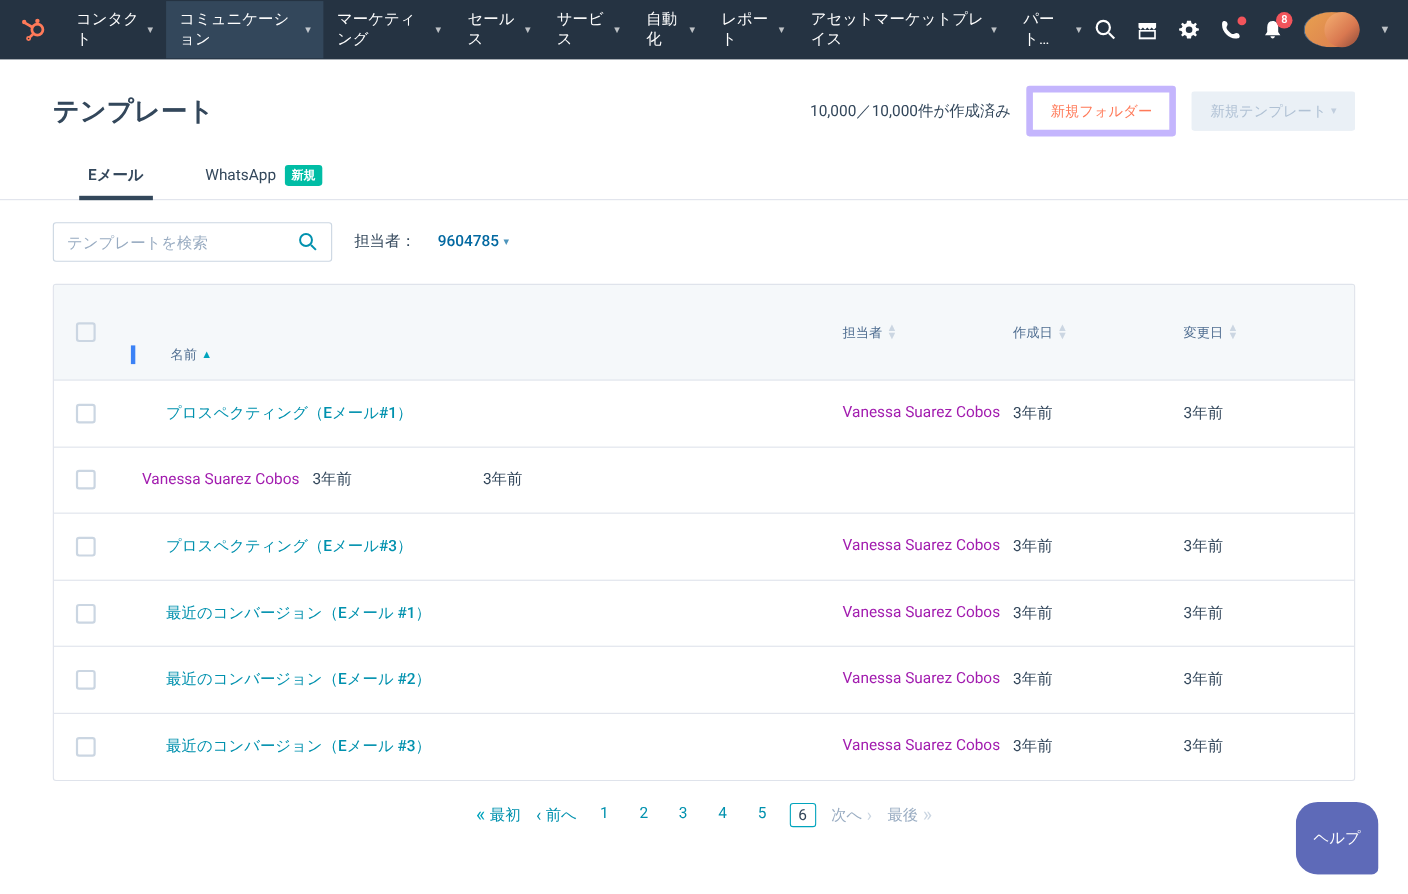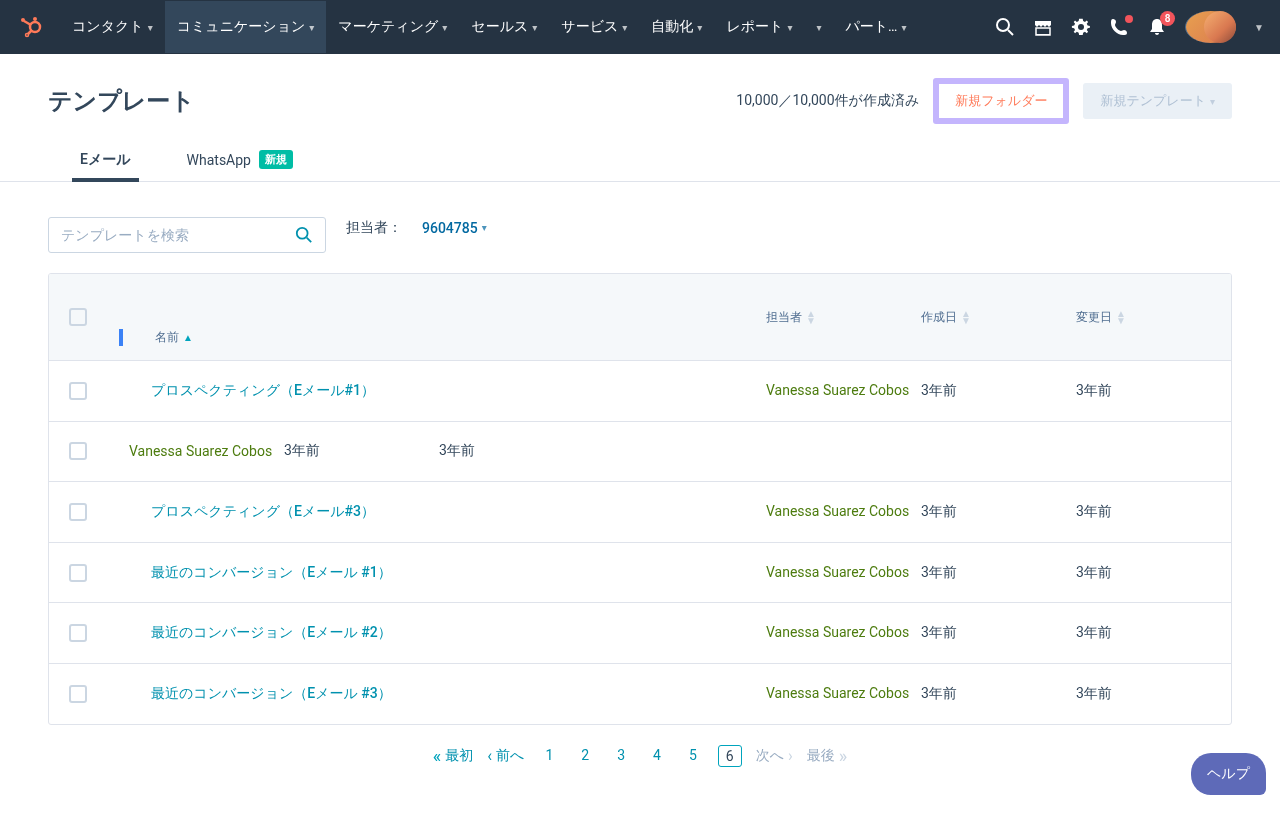--- a/index.html
+++ b/index.html
@@ -30,21 +30,21 @@
 
 
 .tabs { padding: 14px 72px 0; border-bottom: 1px solid #dfe3eb; display: flex; gap: 40px; }
 .tab { padding: 12px 8px; display: flex; align-items: center; gap: 8px; cursor: pointer; font-size: 14px; color: #33475b; position: relative; }
 .tab.active { font-weight: 600; }
 .tab.active::after { content: ''; position: absolute; bottom: -1px; left: 0; right: 0; height: 4px; background: #33475b; }
 .tab-badge { background: #00bda5; color: #fff; font-size: 11px; font-weight: 600; padding: 2px 6px; border-radius: 3px; }
 
 
 .toolbar { padding: 20px 48px; display: flex; align-items: center; gap: 20px; }
-.search-box { display: flex; align-items: center; border: 1px solid #cbd6e2; border-radius: 3px; padding: 8px 12px; width: 278px; margin-top: 15px; }
+.search-box { display: flex; align-items: center; border: 1px solid #cbd6e2; border-radius: 3px; padding: 8px 12px; width: 254px; }
 .search-input { border: none; outline: none; flex: 1; font-size: 14px; color: #33475b; }
 .search-input::placeholder { color: #99acc2; }
 .search-icon { color: #0091ae; }
 .filter-label { font-size: 14px; color: #33475b; }
 .filter-value { color: #0369a1; font-weight: 500; cursor: pointer; display: flex; align-items: center; gap: 4px; text-align: right; }
 
 
 .table-wrap { padding: 0 48px; }
 .table { width: 100%; border: 1px solid #dfe3eb; border-radius: 3px; overflow: hidden; }
 .thead { background: #f5f8fa; border-bottom: 1px solid #dfe3eb; display: flex; align-items: center; padding: 14px 20px; font-size: 12px; color: #506e91; }
@@ -55,36 +55,36 @@
 .th-updated { width: 135px; display: flex; align-items: center; gap: 4px; }
 .sort-arrow-up { color: #00a4bd; font-size: 10px; }
 .sort-arrows { color: #cbd6e2; font-size: 10px; display: flex; flex-direction: column; line-height: 7px; }
 .checkbox { width: 18px; height: 18px; border: 2px solid #cbd6e2; border-radius: 3px; cursor: pointer; }
 .tbody { }
 .trow { display: flex; align-items: center; padding: 20px; border-bottom: 1px solid #dfe3eb; }
 .trow:last-child { border-bottom: none; }
 .td-check { width: 60px; }
 .td-name { flex: 1; padding-left: 22px; }
 .td-name a { color: #0091ae; font-weight: 500; text-decoration: none; cursor: pointer; }
-.td-owner { width: 155px; color: #4d7c0f; line-height: 1.4; font-size: 14px; }
+.td-owner { width: 155px; color: #a21caf; line-height: 1.4; font-size: 14px; }
 .td-created { width: 155px; color: #33475b; }
 .td-updated { width: 135px; color: #33475b; }
 
 
 .pagination { display: flex; align-items: center; justify-content: center; padding: 20px 0 40px; gap: 14px; }
 .page-btn { color: #0091ae; cursor: pointer; font-size: 14px; display: flex; align-items: center; gap: 4px; }
 .page-btn.disabled { color: #99acc2; cursor: default; }
 .page-num { color: #0091ae; cursor: pointer; font-size: 14px; padding: 2px 7px; }
 .page-num.current { border: 1px solid #00a4bd; border-radius: 3px; color: #33475b; }
 .page-arrow-double { color: #00a4bd; font-size: 18px; }
 .page-arrow { font-size: 16px; }
 .page-btn.disabled .page-arrow, .page-btn.disabled .page-arrow-double { color: #cbd6e2; }
 
 
-.help-btn { position: fixed; bottom: 18px; right: 14px; background: #5e6ab8; color: #fff; padding: 12px 16px; border-radius: 20px 20px 6px 20px; font-size: 14px; font-weight: 500; cursor: pointer; }
+.help-btn { position: fixed; bottom: 18px; right: 27px; background: #5e6ab8; color: #fff; padding: 24px 16px; border-radius: 20px 20px 6px 20px; font-size: 14px; font-weight: 500; cursor: pointer; }
 
 svg { display: block; }
 </style>
 </head>
 <body>
 
 <div class="topnav">
   <div class="logo">
     <svg width="24" height="24" viewBox="0 0 24 24">
         <circle cx="17" cy="12" r="5" fill="none" stroke="#ff7a59" stroke-width="2.5"></circle>
@@ -119,20 +119,21 @@
       </div>
       <div class="nav-item">
         <span>自動化</span>
         <span class="chevron-down">▾</span>
       </div>
       <div class="nav-item">
         <span>レポート</span>
         <span class="chevron-down">▾</span>
       </div>
       <div class="nav-item">
+        <span>アセットマーケットプレイス</span>
         <span class="chevron-down">▾</span>
       </div>
       <div class="nav-item">
         <span>パート…</span>
         <span class="chevron-down">▾</span>
       </div>
     </div>
   <div class="nav-right">
     <div class="nav-icon">
       <svg width="20" height="20" viewBox="0 0 20 20" fill="none">

